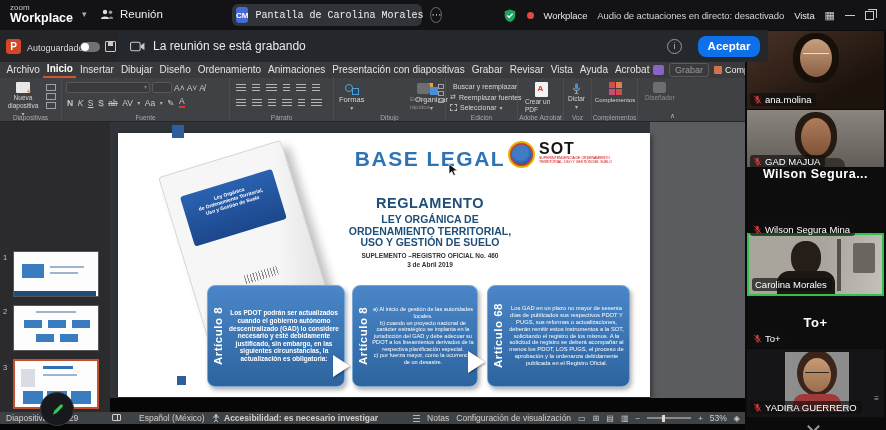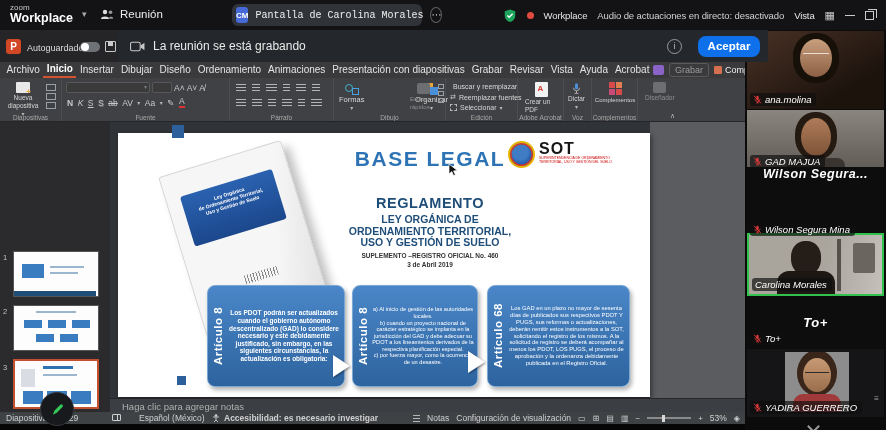--- a/index.html
+++ b/index.html
@@ -126,21 +126,21 @@
   #status-right{position:absolute;right:5px;top:0;height:12px;display:flex;align-items:center;gap:7px;}
   .vicon{font-size:8px;color:#cfcfcf;}
   .sldtrack{width:44px;height:2px;background:#8a8a8a;position:relative;}
   .sldthumb{position:absolute;left:15px;top:-2.5px;width:3px;height:7px;background:#d8d8d8;}
   .bookic{width:9px;height:7px;border:1px solid #cfcfcf;border-radius:1px;position:relative;}
   .bookic:before{content:"";position:absolute;left:3.5px;top:0;bottom:0;width:1px;background:#cfcfcf;}
   #blackbottom{position:absolute;left:0;top:424px;width:886px;height:6px;background:#060606;}
   .annot{position:absolute;left:40px;top:392px;width:34px;height:34px;border-radius:50%;background:#17191c;border:1px solid #33373c;z-index:70;display:flex;align-items:center;justify-content:center;}
 
   
-  #sidebar{position:absolute;left:745px;top:30px;width:141px;height:400px;background:#0b0b0c;z-index:10;font-style:italic;}
+  #sidebar{position:absolute;left:745px;top:30px;width:141px;height:400px;background:#0b0b0c;z-index:10;}
   .tile{position:absolute;left:2px;width:137px;overflow:hidden;background:#000;}
   .tile.activeb{border:2px solid #31c24e;}
   .namelabel{position:absolute;left:3px;bottom:3px;display:flex;align-items:center;gap:3px;background:rgba(15,15,15,.68);border-radius:3px;padding:1px 5px 1px 3px;color:#fff;font-size:9.5px;white-space:nowrap;z-index:4;}
   .centername{width:100%;text-align:center;color:#fff;font-weight:bold;font-size:12.5px;letter-spacing:.5px;}
   .face{position:absolute;border-radius:50%;}
   .chevdown{position:absolute;left:64px;top:392px;width:9px;height:9px;border-right:2px solid #9a9a9a;border-bottom:2px solid #9a9a9a;transform:rotate(45deg);}
   .scrollind{position:absolute;right:5px;bottom:14px;color:#aaa;font-size:8px;z-index:5;}
 </style>
 </head>
 <body>
@@ -461,23 +461,20 @@
       </div>
       <span class="arrow" style="left:215px;top:222px;"></span>
       <span class="arrow" style="left:350px;top:218px;"></span>
 
       <svg class="abs" style="left:330px;top:30px;z-index:9;" width="11" height="14" viewBox="0 0 11 14">
           <path d="M1 1 L1 11 L3.8 8.6 L5.6 12.6 L7.4 11.8 L5.6 7.9 L9.4 7.6 Z" fill="#111" stroke="#fff" stroke-width="0.7"></path>
         </svg>
     </div>
   </div>
 
-  <div id="notesbar">
-    <span>Haga clic para agregar notas</span>
-  </div>
 
   <div id="statusbar">
     <span class="sl" style="left:6px;">Diapositiva 3 de 29</span>
     <span class="sl bookic" style="left:112px;top:2px;"></span>
     <span class="sl" style="left:139px;">Español (México)</span>
     <svg class="sl" style="left:212px;top:2px;" width="8" height="8" viewBox="0 0 8 8">
         <circle cx="4" cy="1.5" r="1.3" fill="#cfcfcf"></circle>
         <path d="M1 3 h6 M4 3 v3 M4 6 l-2 2 M4 6 l2 2" stroke="#cfcfcf" fill="none" stroke-width="0.9"></path>
       </svg>
     <span class="sl" style="left:224px;font-weight:bold;">Accesibilidad: es necesario investigar</span>

